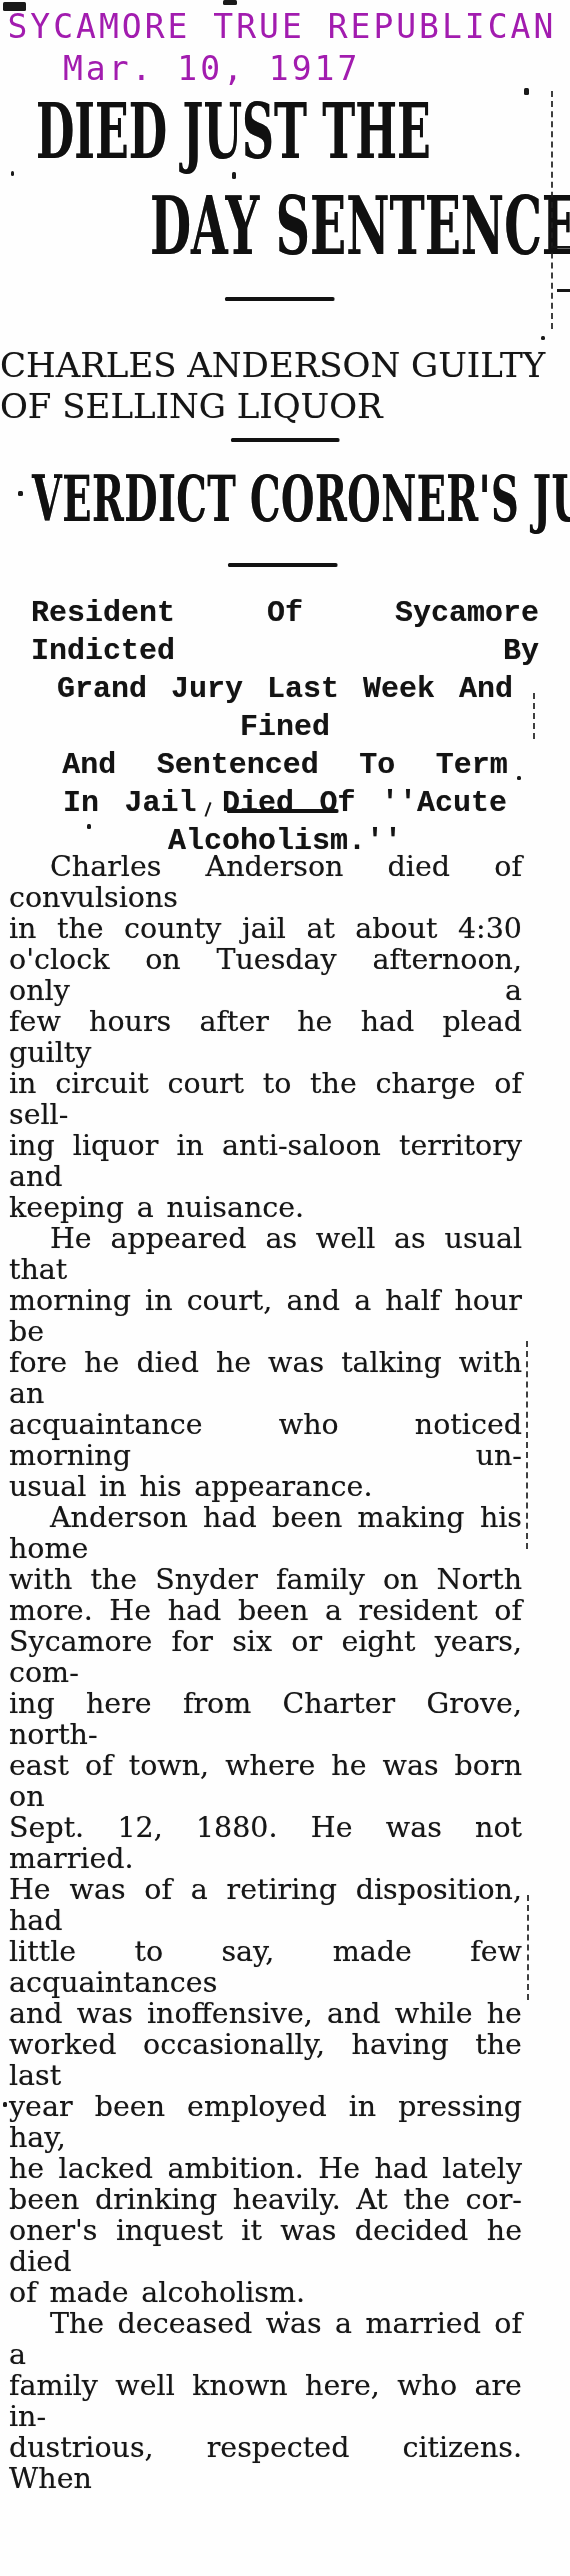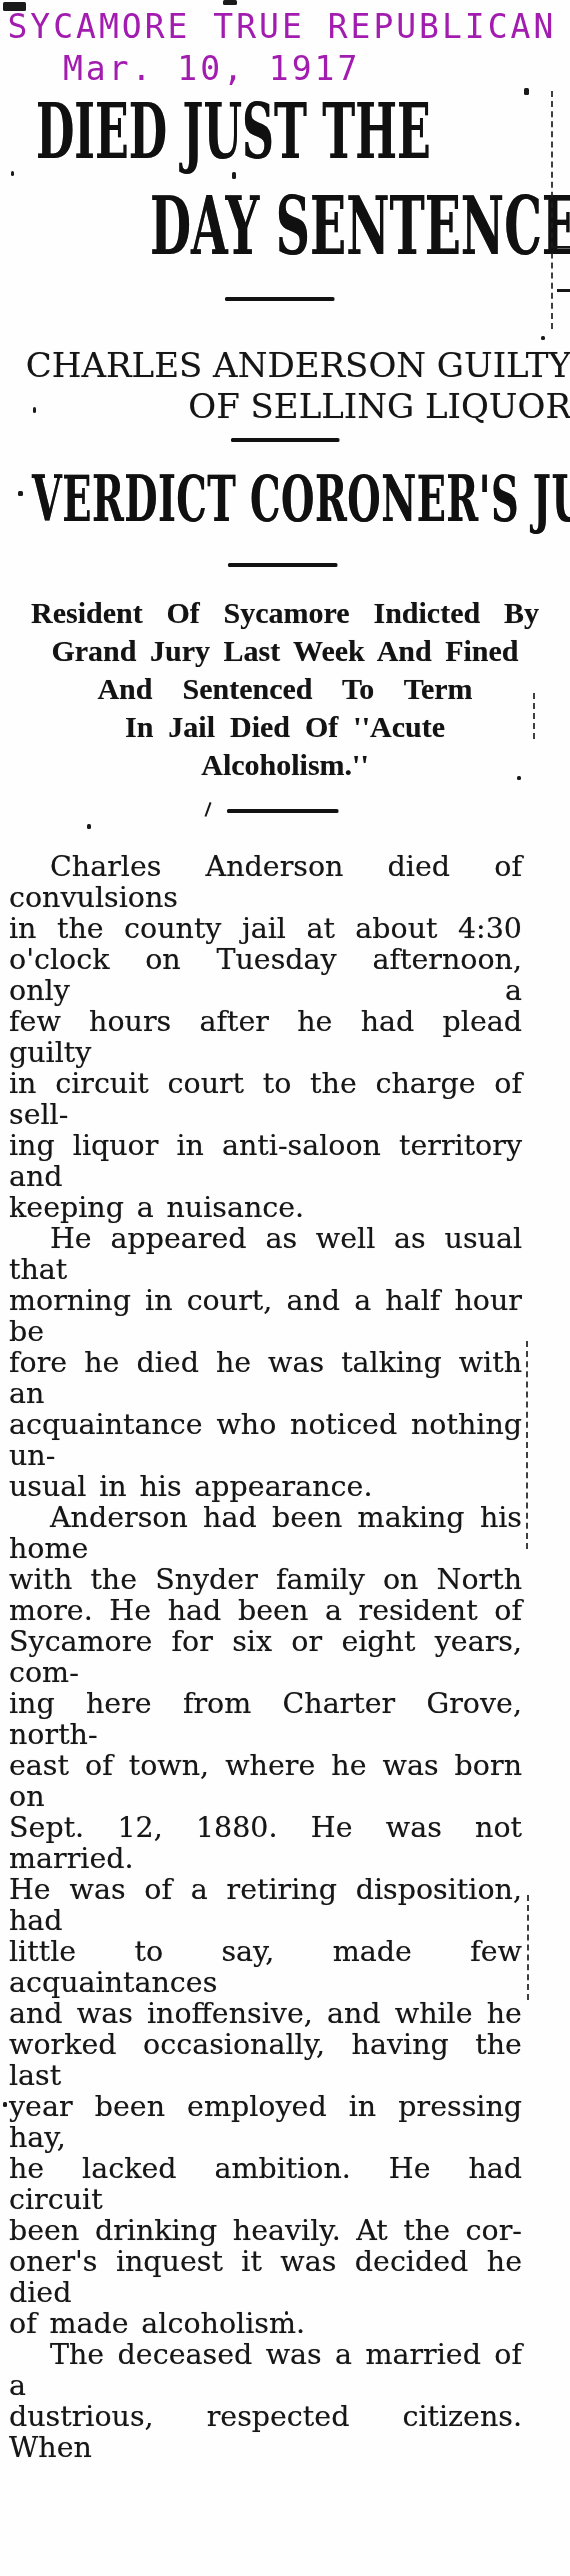--- a/index.html
+++ b/index.html
@@ -35,37 +35,37 @@
     transform-origin:left top;
     color:#101010;
     text-shadow:0 0 0.7px rgba(10,10,10,.55);
   }
   .hl1{left:36px;top:94px;font-size:76px;transform:scaleX(.582);}
   .hl2{left:150px;top:185px;font-size:81px;transform:scaleX(.585);}
   .verdict{left:32px;top:467px;font-size:64px;transform:scaleX(.60);letter-spacing:0.7px;}
   
   .subhead{
     position:absolute;left:0;top:345px;width:571px;
-    text-align:right;font-size:34px;line-height:41px;
+    text-align:left;font-size:34px;line-height:41px;
     font-family:"DejaVu Serif", serif;color:#151515;
     text-shadow:0 0 0.7px rgba(20,20,20,.4);
   }
   .subhead div{white-space:nowrap;}
   
   .rule{position:absolute;height:3.7px;background:#121212;border-radius:1.5px;
         box-shadow:0.7px 0 0 rgba(0,0,0,.6);}
   .rule1{left:225px;top:297px;width:109px;}
   .rule2{left:231px;top:438px;width:108px;}
   .rule3{left:228px;top:563px;width:109px;}
   .rule4{left:227px;top:809px;width:111px;}
   
   .deck{
     position:absolute;left:31px;top:594px;width:508px;
     font-size:30px;font-weight:bold;line-height:38px;
-    font-family:Liberation Serif, serif;color:#131313;
+    font-family:Liberation Mono, monospace;color:#131313;
     text-shadow:0 0 0.7px rgba(15,15,15,.45);
   }
   .deck-line{text-align:center;word-spacing:9px;}
   .deck-line:nth-child(1){text-align:justify;text-align-last:justify;word-spacing:4.5px;}
   .deck-line:nth-child(2){word-spacing:6px;}
   .deck-line:nth-child(3){word-spacing:22.5px;}
   .deck-line:nth-child(4){word-spacing:7.5px;}
   
   .body-col{
     position:absolute;left:9px;top:851px;width:513px;
@@ -129,43 +129,44 @@
         <div class="body-line">o'clock on Tuesday afternoon, only a</div>
         <div class="body-line">few hours after he had plead guilty</div>
         <div class="body-line">in circuit court to the charge of sell-</div>
         <div class="body-line">ing liquor in anti-saloon territory and</div>
         <div class="body-line last">keeping a nuisance.</div>
       </div>
       <div class="para">
         <div class="body-line first">He appeared as well as usual that</div>
         <div class="body-line">morning in court, and a half hour be</div>
         <div class="body-line">fore he died he was talking with an</div>
-        <div class="body-line">acquaintance who noticed nothing un-</div>
+        <div class="body-line">acquaintance who noticed morning un-</div>
         <div class="body-line last">usual in his appearance.</div>
       </div>
       <div class="para">
         <div class="body-line first">Anderson had been making his home</div>
         <div class="body-line">with the Snyder family on North</div>
         <div class="body-line">more. He had been a resident of</div>
         <div class="body-line">Sycamore for six or eight years, com-</div>
         <div class="body-line">ing here from Charter Grove, north-</div>
         <div class="body-line">east of town, where he was born on</div>
         <div class="body-line">Sept. 12, 1880. He was not married.</div>
         <div class="body-line">He was of a retiring disposition, had</div>
         <div class="body-line">little to say, made few acquaintances</div>
         <div class="body-line">and was inoffensive, and while he</div>
         <div class="body-line">worked occasionally, having the last</div>
         <div class="body-line">year been employed in pressing hay,</div>
-        <div class="body-line">he lacked ambition. He had circuit</div>
+        <div class="body-line">he lacked ambition. He had lately</div>
         <div class="body-line">been drinking heavily. At the cor-</div>
         <div class="body-line">oner's inquest it was decided he died</div>
         <div class="body-line last">of made alcoholism.</div>
       </div>
       <div class="para">
         <div class="body-line first">The deceased was a married of a</div>
+        <div class="body-line">family well known here, who are in-</div>
         <div class="body-line">dustrious, respected citizens. When</div>
       </div>
     </div>
 
   <div class="vrule" style="left:551px;top:91px;height:238px;"></div>
   <div class="hline" style="left:551px;top:246px;width:20px;height:2.2px;"></div>
   <div class="hline" style="left:557px;top:289px;width:13.5px;height:3px;"></div>
   <div class="vrule" style="left:533px;top:693px;height:46px;"></div>
   <div class="vrule" style="left:526px;top:1341px;height:208px;"></div>
   <div class="vrule" style="left:527px;top:1895px;height:105px;"></div>

